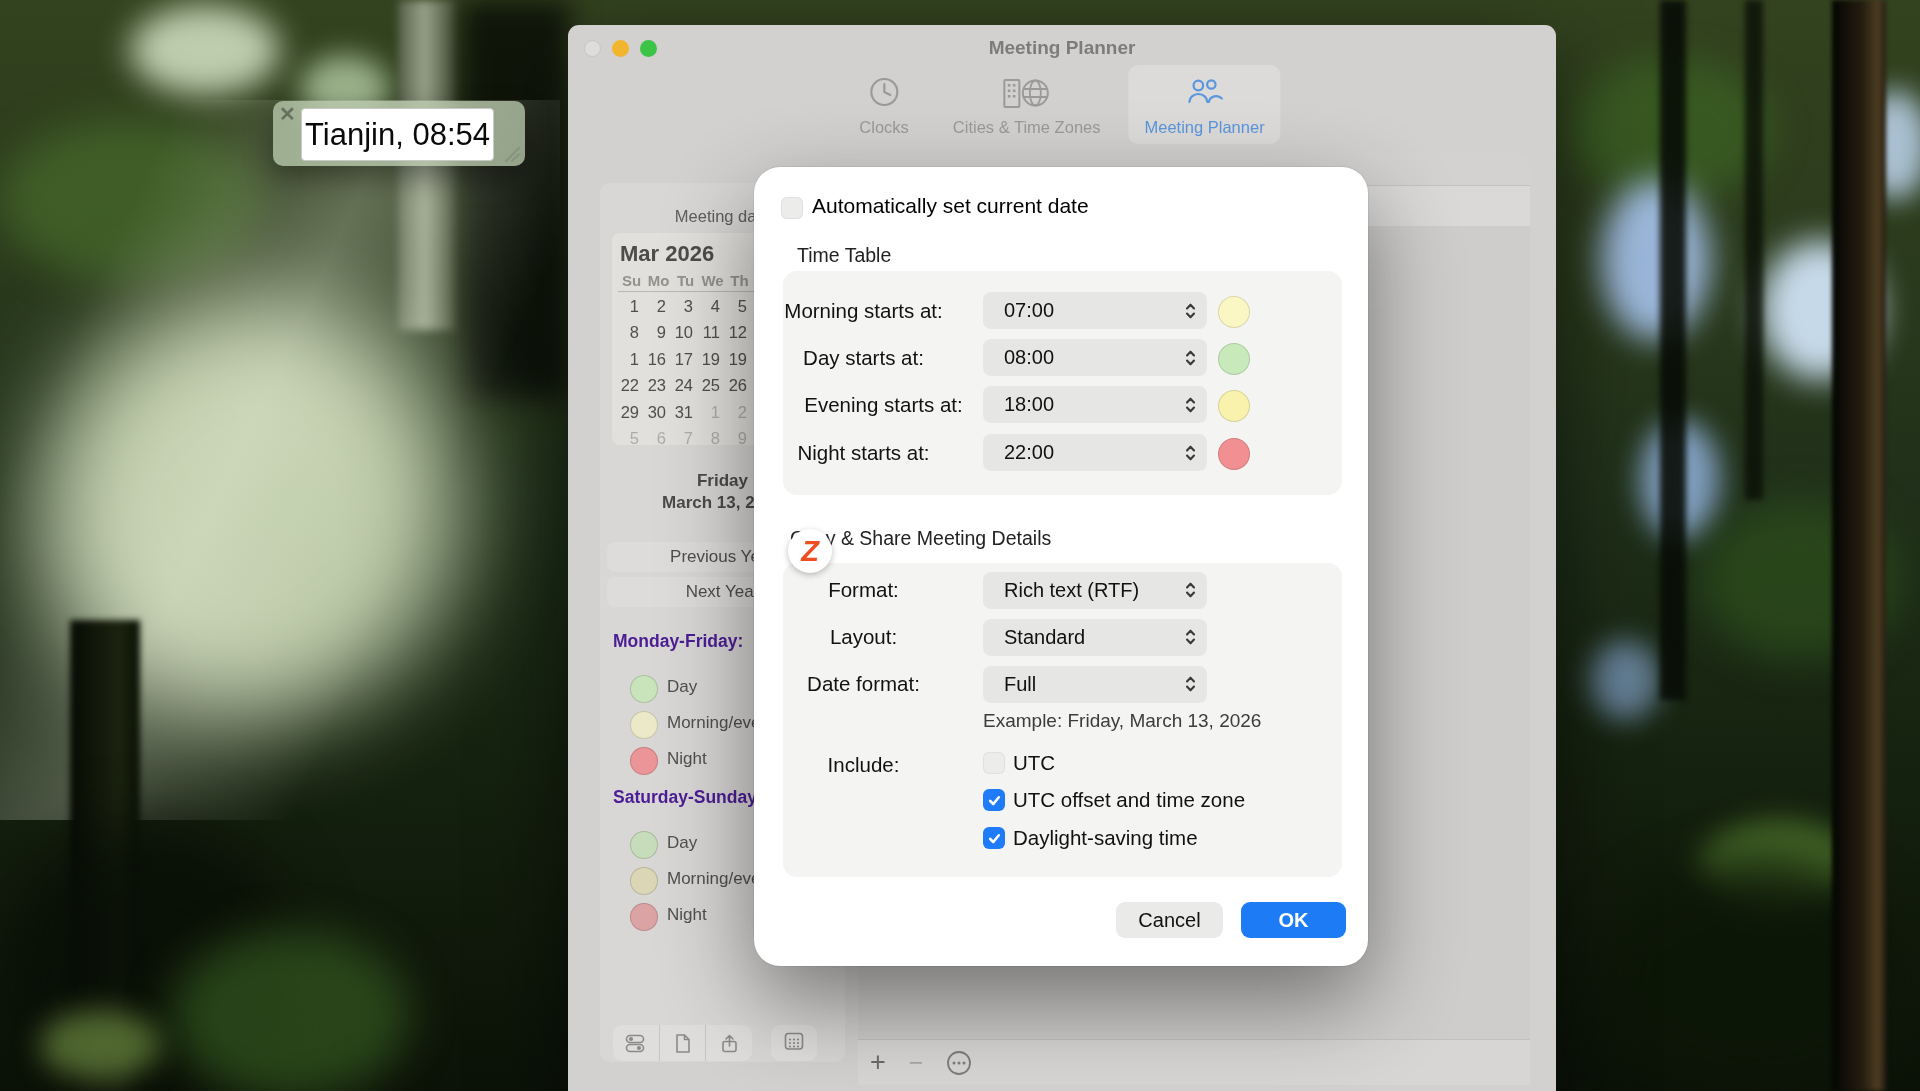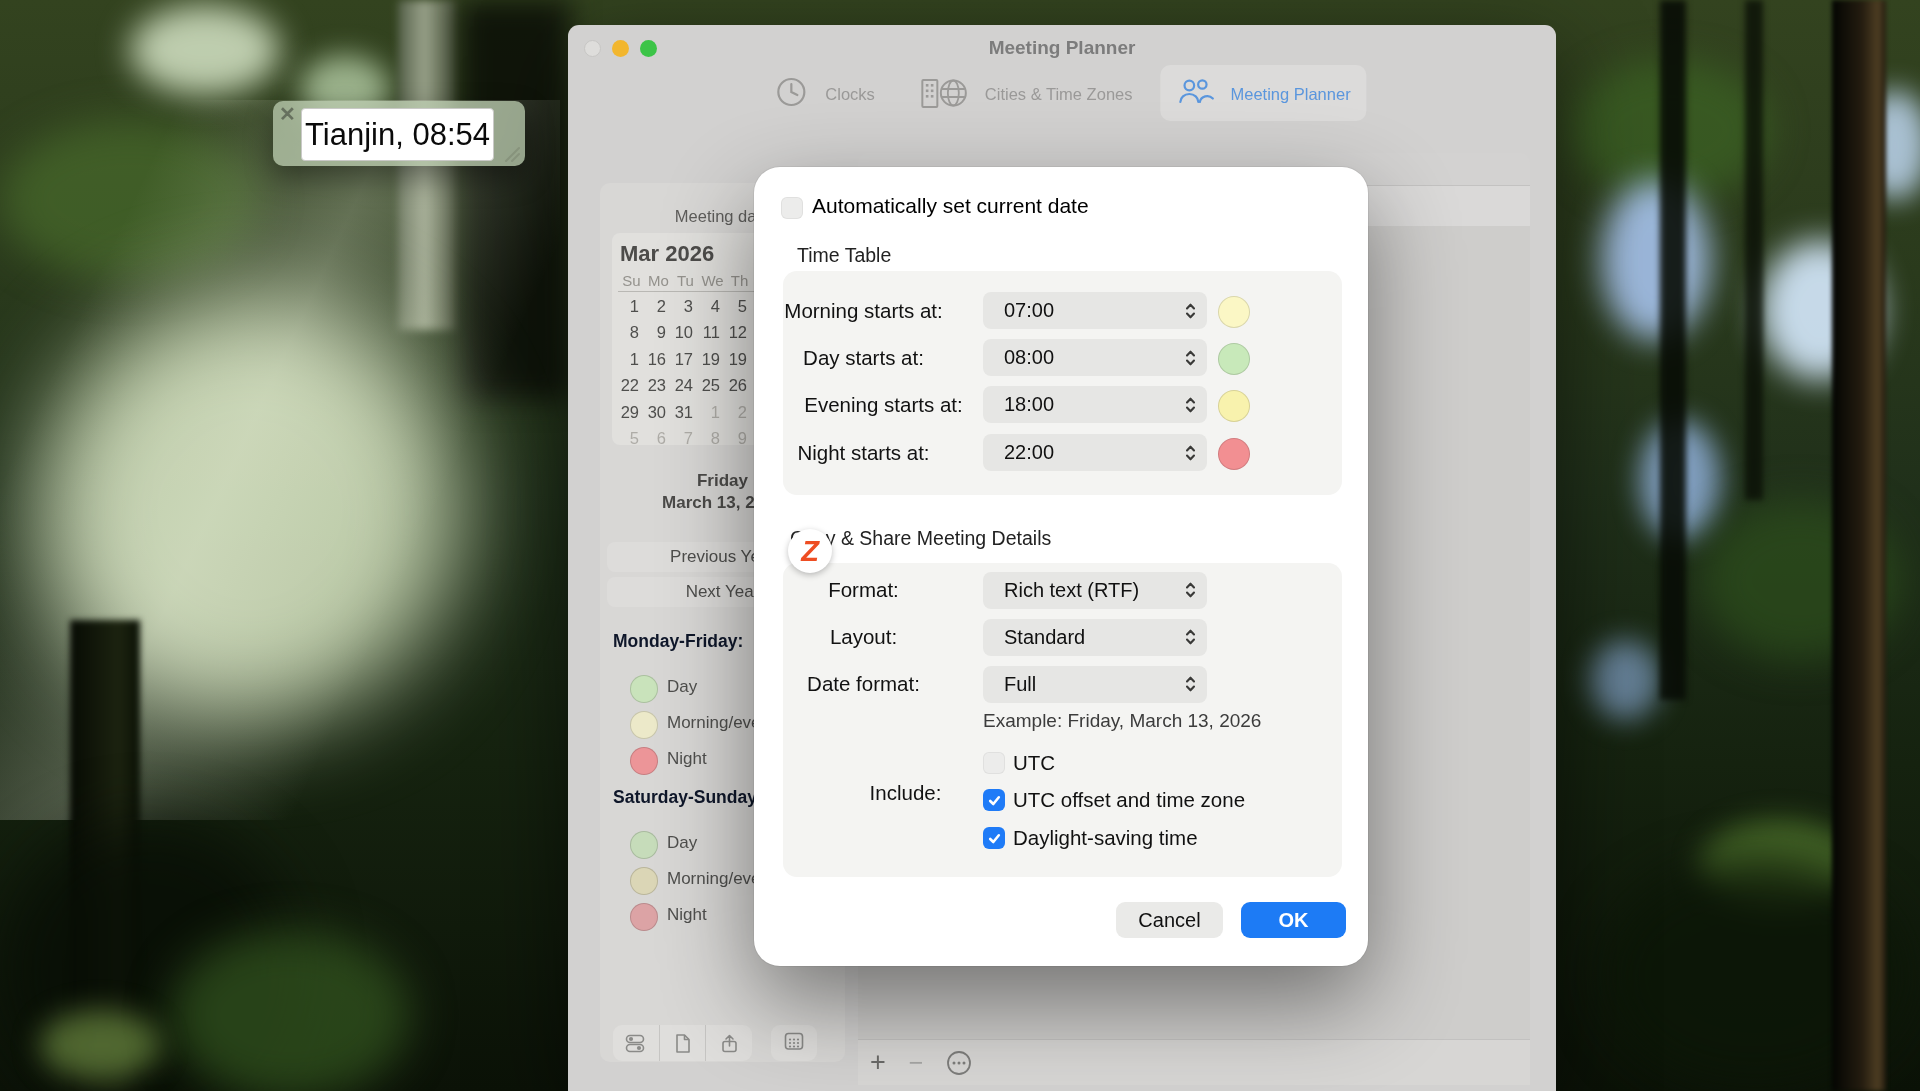--- a/index.html
+++ b/index.html
@@ -9,39 +9,39 @@
   .abs{position:absolute;}
   .blob{position:absolute;border-radius:50%;}
   .trunk{position:absolute;}
   .beam{position:absolute;pointer-events:none;}
   
   .window{position:absolute;left:568px;top:25px;width:988px;height:1066px;background:#d2d1d0;
     border-radius:11px 11px 0 0;box-shadow:0 30px 90px rgba(0,0,0,.55);}
   .tl{position:absolute;width:17px;height:17px;border-radius:50%;top:15px;}
   .win-title{position:absolute;left:0;right:0;top:12px;text-align:center;font-size:19px;font-weight:bold;color:#7c7c7c;}
   .tabs{position:absolute;left:50%;transform:translateX(-50%);top:40px;display:flex;gap:12px;align-items:flex-end;}
-  .tab{display:flex;flex-direction:row;align-items:center;gap:16px;padding:9px 16px 7px;border-radius:10px;}
+  .tab{display:flex;flex-direction:column;align-items:center;gap:4px;padding:9px 16px 7px;border-radius:10px;}
   .tab.active{background:#dcdbda;}
   .tab .lbl{font-size:16.5px;color:#9a9998;white-space:nowrap;}
   .tab.active .lbl{color:#5a96dd;}
   
   .sidebar{position:absolute;left:32px;top:158px;width:245px;height:879px;background:#d8d7d5;border-radius:10px;}
   .side-title{position:absolute;left:0;right:0;top:24px;text-align:center;font-size:16.5px;color:#5e5d5b;}
   .calbox{position:absolute;left:12px;top:50px;width:222px;height:212px;background:rgba(248,248,246,.28);border-radius:8px;}
   .month{position:absolute;left:20px;top:58px;font-size:22px;font-weight:bold;color:#4d4c4a;}
   .calgrid{position:absolute;left:18px;top:88px;display:grid;grid-template-columns:repeat(7,27px);}
-  .calgrid .wd{height:22px;font-size:15px;font-weight:normal;color:#94928d;text-align:center;line-height:20px;}
+  .calgrid .wd{height:22px;font-size:15px;font-weight:bold;color:#94928d;text-align:center;line-height:20px;}
   .calgrid .dc{height:26.5px;font-size:16.5px;color:#4f4f4d;display:flex;align-items:center;justify-content:flex-end;padding-right:6px;}
   .calgrid .dc.muted{color:#aeaca7;}
   .calsep{position:absolute;left:18px;top:108px;width:186px;height:1px;background:#b9b8b4;}
   .selwd{position:absolute;left:0;right:0;top:288px;text-align:center;font-size:17px;font-weight:bold;color:#4c4b49;}
   .seldate{position:absolute;left:0;right:0;top:310px;text-align:center;font-size:17px;font-weight:bold;color:#4c4b49;white-space:nowrap;}
   .sbtn{position:absolute;left:7px;width:231px;height:30px;background:#dddcda;border-radius:8px;
     font-size:17px;color:#4e4e4c;display:flex;align-items:center;justify-content:center;}
-  .leg-h{position:absolute;left:13px;font-size:17.5px;font-weight:bold;color:#0f172a;text-align:center;}
+  .leg-h{position:absolute;left:13px;font-size:17.5px;font-weight:bold;color:#4c1d95;text-align:center;}
   .leg-item{position:absolute;left:0;width:245px;height:26px;}
   .leg-dot{position:absolute;left:30px;top:0;width:26px;height:26px;border-radius:50%;border:1px solid rgba(0,0,0,.15);}
   .leg-lbl{position:absolute;left:67px;top:2px;font-size:17px;color:#4f4f4d;white-space:nowrap;}
   .seg{position:absolute;left:13px;top:842px;width:139px;height:36px;background:#dfdedc;border-radius:9px;display:flex;}
   .seg .cell{flex:1;display:flex;align-items:center;justify-content:center;}
   .seg .cell + .cell{border-left:1px solid #c6c5c3;}
   .sqbtn{position:absolute;left:171px;top:842px;width:46px;height:36px;background:#dfdedc;border-radius:9px;
     display:flex;align-items:center;justify-content:center;}
   
   .mainpanel{position:absolute;left:290px;top:128px;width:672px;height:932px;background:#d3d2d1;border-radius:10px 10px 0 0;overflow:hidden;}
@@ -380,21 +380,21 @@
           <span>Full</span>
           <span>
             <svg width="13" height="19" viewBox="0 0 13 19">
               <path d="M3 7 L6.5 3.2 L10 7" stroke="#3a3a38" stroke-width="2.1" fill="none" stroke-linecap="round" stroke-linejoin="round"></path>
               <path d="M3 12 L6.5 15.8 L10 12" stroke="#3a3a38" stroke-width="2.1" fill="none" stroke-linecap="round" stroke-linejoin="round"></path>
             </svg>
           </span>
         </div>
       </div>
     <div class="example" style="top:543px;">Example: Friday, March 13, 2026</div>
-    <div class="rlabel" style="top:612px;padding-left:42px;">Include:</div>
+    <div class="rlabel" style="top:584px;">Include:</div>
     <div>
         <div class="cb" style="position: absolute; left: 229px; top: 585px;"></div>
         <div class="inc-lbl" style="top: 584px;">UTC</div>
         <div class="cb on" style="position: absolute; left: 229px; top: 622px;">
           <svg width="15" height="15" viewBox="0 0 15 15">
             <path d="M3.2 8 L6.3 11 L11.8 4.3" stroke="#fff" stroke-width="2.6" fill="none" stroke-linecap="round" stroke-linejoin="round"></path>
           </svg>
         </div>
         <div class="inc-lbl" style="top: 621px;">UTC offset and time zone</div>
         <div class="cb on" style="position: absolute; left: 229px; top: 660px;">

